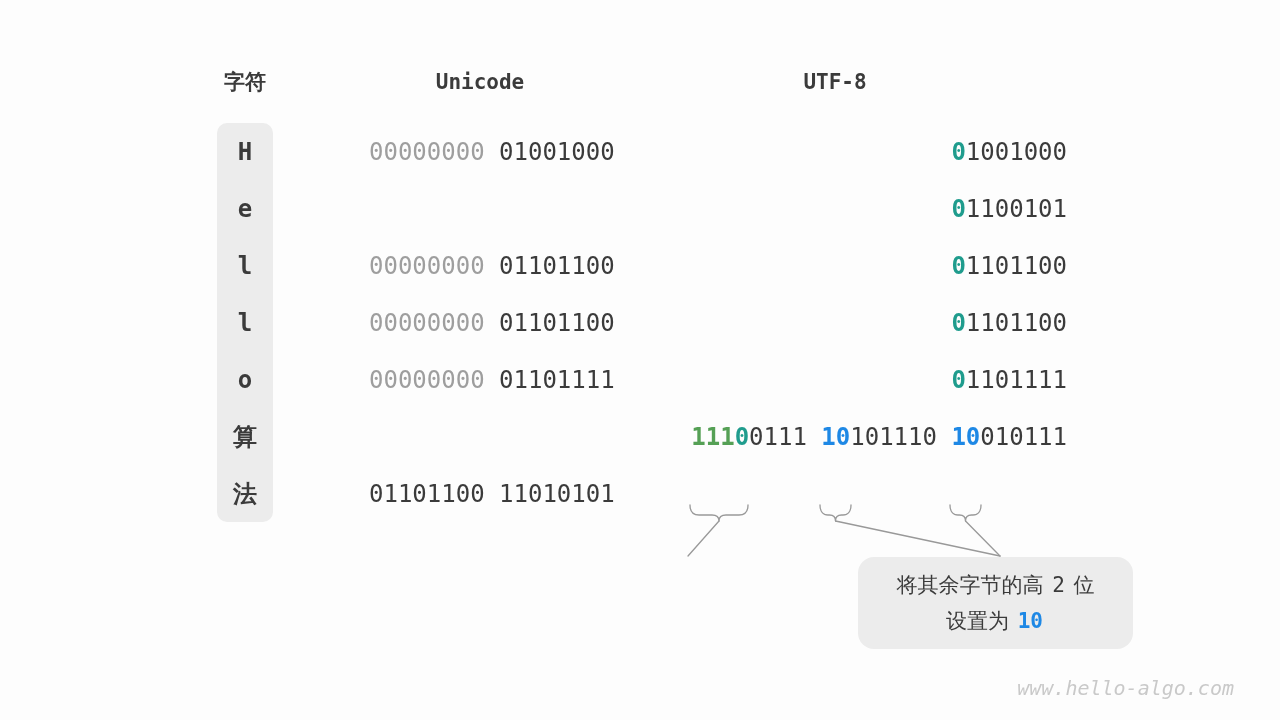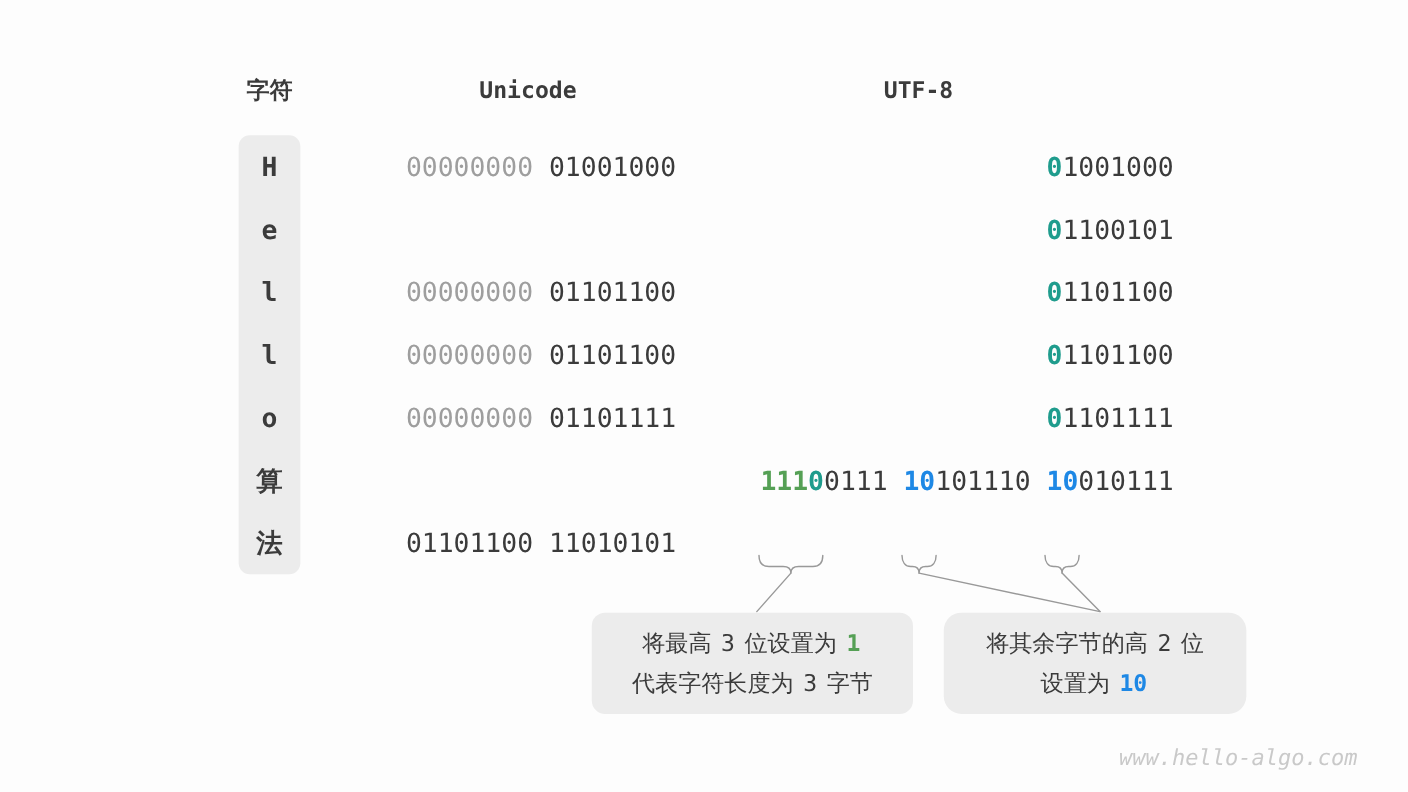--- a/index.html
+++ b/index.html
@@ -93,24 +93,20 @@
     <g stroke="#999999" stroke-width="1.3" fill="none" stroke-linecap="round" stroke-linejoin="round">
       <path d="M690 505 C690 511 693 515 699 515 L712 515 C717 515 719 517 719 521 C719 517 721 515 726 515 L739 515 C745 515 748 511 748 505"></path>
       <path d="M820 505 C820 511 823 515 828 515 L829.5 515 C833.5 515 835.5 517 835.5 521 C835.5 517 837.5 515 841.5 515 L843 515 C848 515 851 511 851 505"></path>
       <path d="M950 505 C950 511 953 515 958 515 L959.5 515 C963.5 515 965.5 517 965.5 521 C965.5 517 967.5 515 971.5 515 L973 515 C978 515 981 511 981 505"></path>
       <line x1="719" y1="521" x2="688" y2="556"></line>
       <line x1="835.5" y1="521" x2="1000" y2="556"></line>
       <line x1="965.5" y1="521" x2="1000" y2="556"></line>
     </g>
   </svg>
 
-  <div class="callout callout-1">
-      <div><span class="">将最高 </span><span class="seg-num">3</span><span class=""> 位设置为 </span><span class="seg-green-strong">1</span></div>
-      <div><span class="">代表字符长度为 </span><span class="seg-num">3</span><span class=""> 字节</span></div>
-    </div>
   <div class="callout callout-2">
       <div><span class="">将其余字节的高 </span><span class="seg-num">2</span><span class=""> 位</span></div>
       <div><span class="">设置为 </span><span class="seg-blue-strong">10</span></div>
     </div>
 
   <div class="watermark">www.hello-algo.com</div>
 
 </div>
 
 </body></html>

